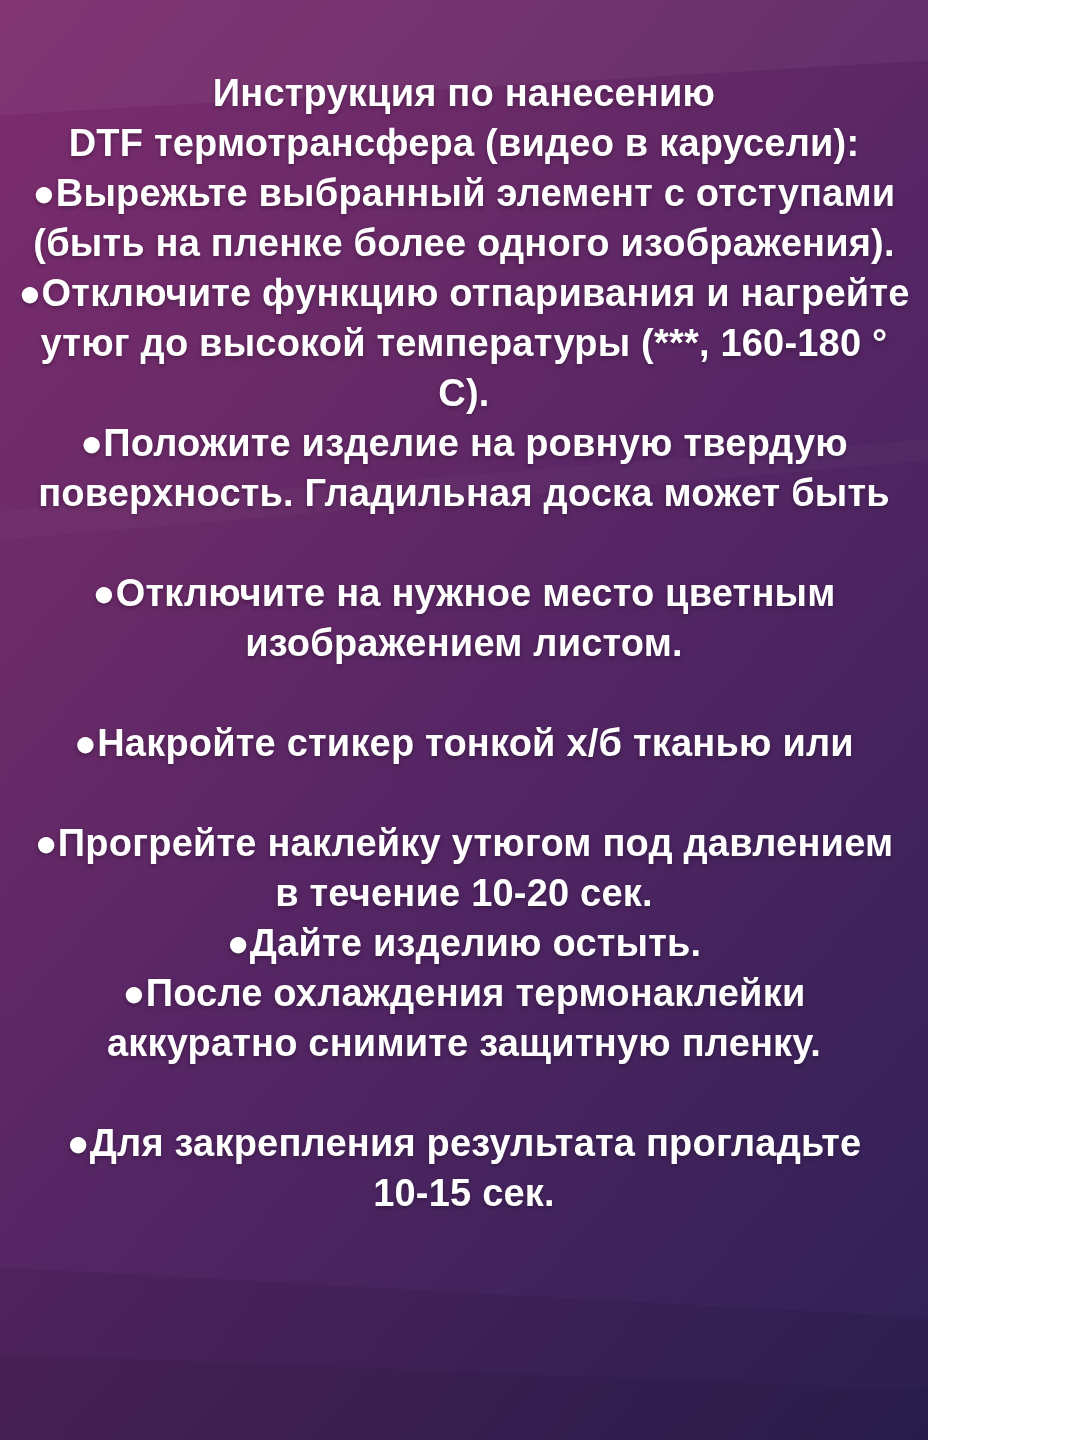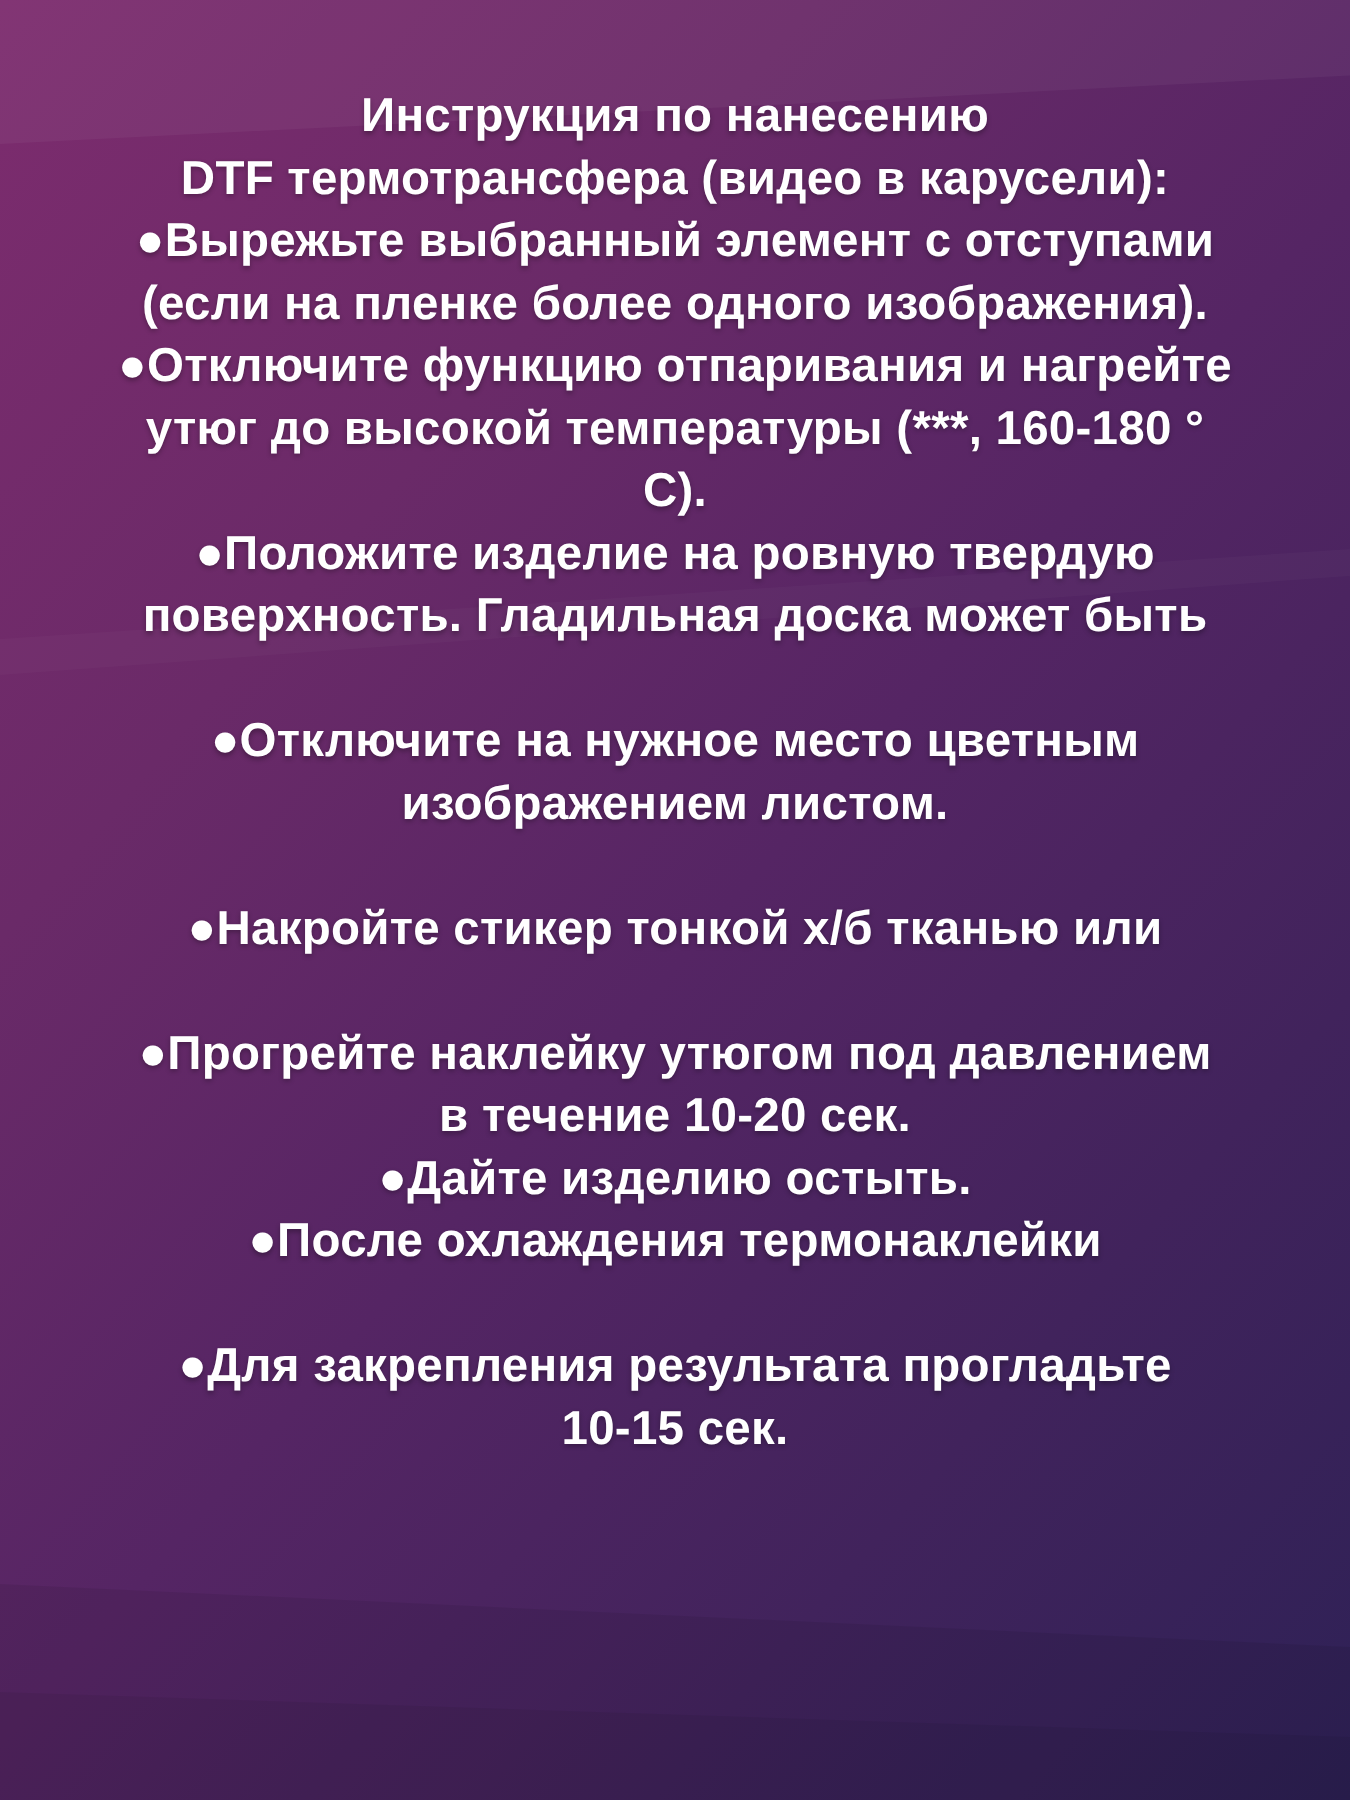--- a/index.html
+++ b/index.html
@@ -10,21 +10,21 @@
   }
   * { margin: 0; padding: 0; box-sizing: border-box; }
   html, body {
     width: 1080px;
     height: 1440px;
     overflow: hidden;
     font-family: "Liberation Sans", "DejaVu Sans", sans-serif;
   }
   .poster {
     position: relative;
-    width: 1080px;
+    width: 928px;
     height: 1440px;
     background: linear-gradient(131deg, var(--bg-tl) 0%, #6a2a68 28%, var(--bg-mid) 52%, #41235c 76%, var(--bg-br) 100%);
   }
   .facet {
     position: absolute;
     inset: 0;
     pointer-events: none;
   }
   .facet-top-light {
     background: rgba(255, 255, 255, 0.045);
@@ -63,33 +63,34 @@
 
 <div class="poster">
   <div class="facet facet-top-light"></div>
   <div class="facet facet-mid-light"></div>
   <div class="facet facet-bottom-dark"></div>
   <div class="facet facet-bottom-dark2"></div>
   <div class="content">
       <div class="line">Инструкция по нанесению</div>
       <div class="line">DTF термотрансфера (видео в карусели):</div>
       <div class="line">●Вырежьте выбранный элемент с отступами</div>
-      <div class="line">(если на пленке более одного изображения).</div>
+      <div class="line">(быть на пленке более одного изображения).</div>
       <div class="line">●Отключите функцию отпаривания и нагрейте</div>
       <div class="line">утюг до высокой температуры (***, 160-180 °</div>
       <div class="line">С).</div>
       <div class="line">●Положите изделие на ровную твердую</div>
       <div class="line">поверхность. Гладильная доска может быть</div>
       <div class="line">&nbsp;</div>
       <div class="line">●Отключите на нужное место цветным</div>
       <div class="line">изображением листом.</div>
       <div class="line">&nbsp;</div>
       <div class="line">●Накройте стикер тонкой х/б тканью или</div>
       <div class="line">&nbsp;</div>
       <div class="line">●Прогрейте наклейку утюгом под давлением</div>
       <div class="line">в течение 10-20 сек.</div>
       <div class="line">●Дайте изделию остыть.</div>
       <div class="line">●После охлаждения термонаклейки</div>
+      <div class="line">аккуратно снимите защитную пленку.</div>
       <div class="line">&nbsp;</div>
       <div class="line">●Для закрепления результата прогладьте</div>
       <div class="line">10-15 сек.</div>
     </div>
 </div>
 
 </body></html>

